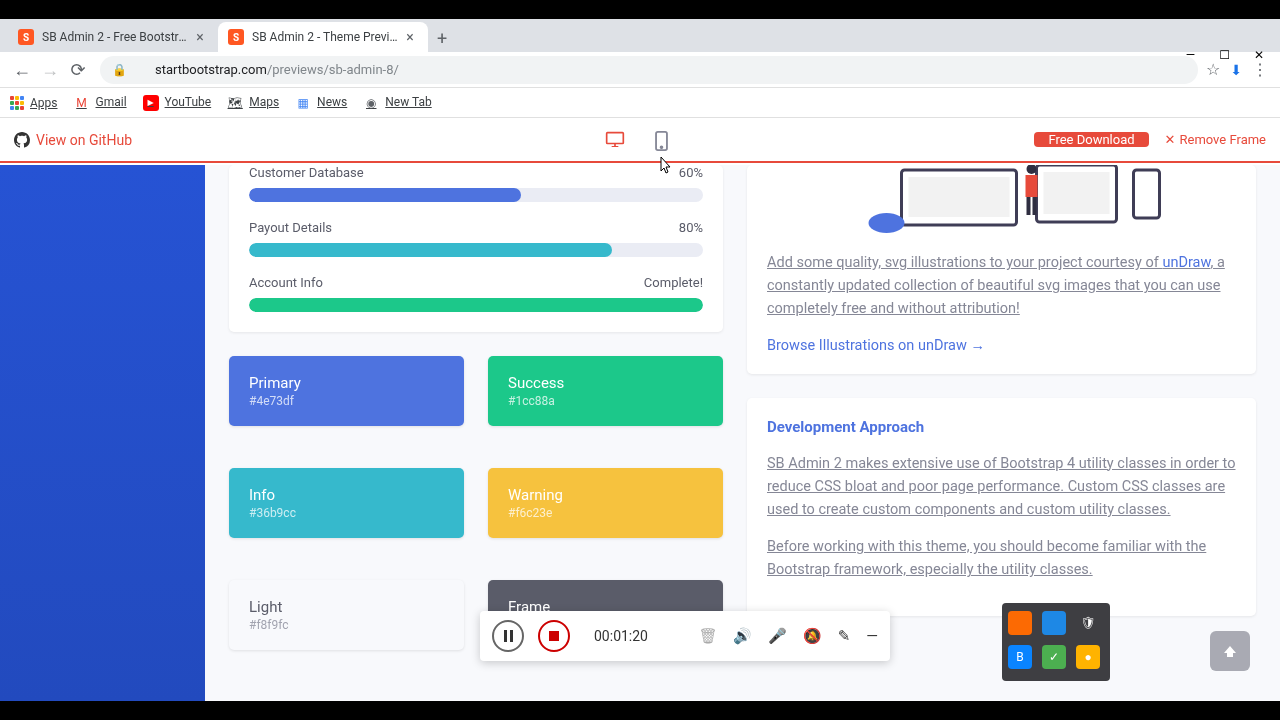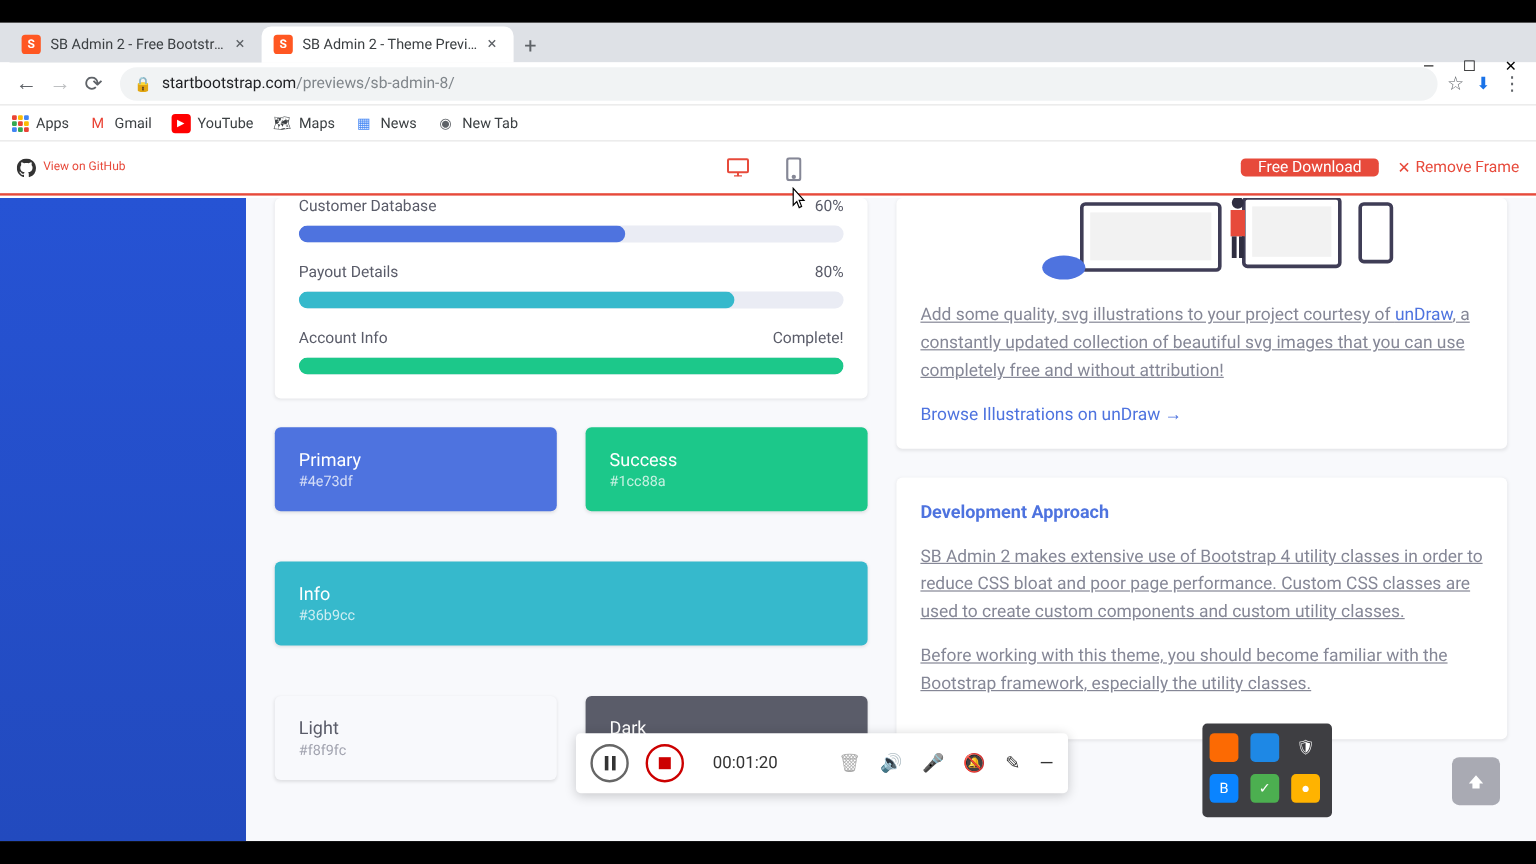--- a/index.html
+++ b/index.html
@@ -19,36 +19,36 @@
 .new-tab { width: 28px; height: 28px; display: flex; align-items: center; justify-content: center; font-size: 18px; color: #5f6368; }
 .window-controls { position: absolute; right: 0; top: 19px; height: 33px; display: flex; align-items: center; gap: 24px; padding-right: 16px; }
 .win-btn { font-size: 12px; color: #000; cursor: pointer; }
 
 
 .urlbar { height: 36px; background: #fff; display: flex; align-items: center; padding: 0 8px; border-bottom: 1px solid #e0e0e0; }
 .nav-btn { width: 28px; height: 28px; display: flex; align-items: center; justify-content: center; color: #5f6368; font-size: 18px; }
 .url-input { flex: 1; height: 28px; background: #f1f3f4; border-radius: 14px; display: flex; align-items: center; padding: 0 12px; margin: 0 8px; }
 .lock { font-size: 12px; margin-right: 8px; color: #5f6368; }
 .url-text { font-size: 13px; color: #202124; }
-.url-domain { color: #202124; }
+.url-domain { color: #202124; margin-left: 20px; }
 .url-path { color: #80868b; }
 .url-actions { display: flex; gap: 10px; align-items: center; padding-right: 4px; }
 .star-icon { color: #5f6368; font-size: 16px; }
 
 
 .bookmarks { height: 30px; background: #fff; display: flex; align-items: center; padding: 0 10px; gap: 16px; border-bottom: 1px solid #e0e0e0; }
-.bookmark { display: flex; align-items: center; gap: 6px; font-size: 12px; color: #3c4043; }
+.bookmark { display: flex; align-items: flex-start; gap: 6px; font-size: 12px; color: #3c4043; text-decoration: underline; }
 .bk-icon { width: 16px; height: 16px; display: flex; align-items: center; justify-content: center; font-size: 12px; }
 .apps-icon { display: grid; grid-template-columns: repeat(3, 4px); grid-template-rows: repeat(3, 4px); gap: 1px; }
 .apps-icon span { width: 4px; height: 4px; border-radius: 1px; }
 .a1{background:#ea4335}.a2{background:#fbbc04}.a3{background:#4285f4}.a4{background:#34a853}.a5{background:#ea4335}.a6{background:#fbbc04}.a7{background:#4285f4}.a8{background:#34a853}.a9{background:#ea4335}
 
 
 .preview-bar { height: 45px; background: #fff; display: flex; align-items: center; padding: 0 14px; border-bottom: 2px solid #e74a3b; position: relative; }
-.gh-link { display: flex; align-items: center; gap: 6px; font-size: 10px; color: #e74a3b; }
+.gh-link { display: flex; align-items: center; gap: 6px; font-size: 14px; color: #e74a3b; }
 .gh-icon { width: 16px; height: 16px; }
 .device-toggles { position: absolute; left: 50%; transform: translateX(-50%); display: flex; gap: 30px; }
 .dev-btn { width: 20px; height: 18px; color: #858796; }
 .dev-btn.active { color: #e74a3b; }
 .preview-actions { margin-left: auto; display: flex; align-items: center; gap: 16px; }
 .dl-btn { background: #e74a3b; color: #fff; padding: 0 14px; border-radius: 4px; font-size: 13px; border: none; }
 .remove-frame { color: #e74a3b; font-size: 13px; display: flex; align-items: center; gap: 4px; }
 
 
 .content { position: absolute; top: 146px; left: 0; right: 0; bottom: 0; display: flex; background: #f8f9fc; }
@@ -254,28 +254,32 @@
             <div class="color-card" style="background:#1cc88a">
                 <div class="color-name">Success</div>
                 <div class="color-hex">#1cc88a</div>
               </div>
           </div>
           <div class="colors-row">
             <div class="color-card" style="background:#36b9cc">
                 <div class="color-name">Info</div>
                 <div class="color-hex">#36b9cc</div>
               </div>
+            <div class="color-card" style="background:#f6c23e">
+                <div class="color-name">Warning</div>
+                <div class="color-hex">#f6c23e</div>
+              </div>
           </div>
           <div class="colors-row">
             <div class="color-card color-light" style="background:#f8f9fc">
                 <div class="color-name">Light</div>
                 <div class="color-hex">#f8f9fc</div>
               </div>
             <div class="color-card" style="background:#5a5c69">
-                <div class="color-name">Dark</div>
+                <div class="color-name">Frame</div>
                 <div class="color-hex">#5a5c69</div>
               </div>
           </div>
         </div>
 
         <div class="right-col">
           <div class="card" style="padding-top:0">
             <div class="illus">
               <svg viewBox="0 0 320 70" width="100%" height="70">
                 <rect x="60" y="5" width="115" height="55" rx="3" fill="none" stroke="#3f3d56" stroke-width="3"></rect>

